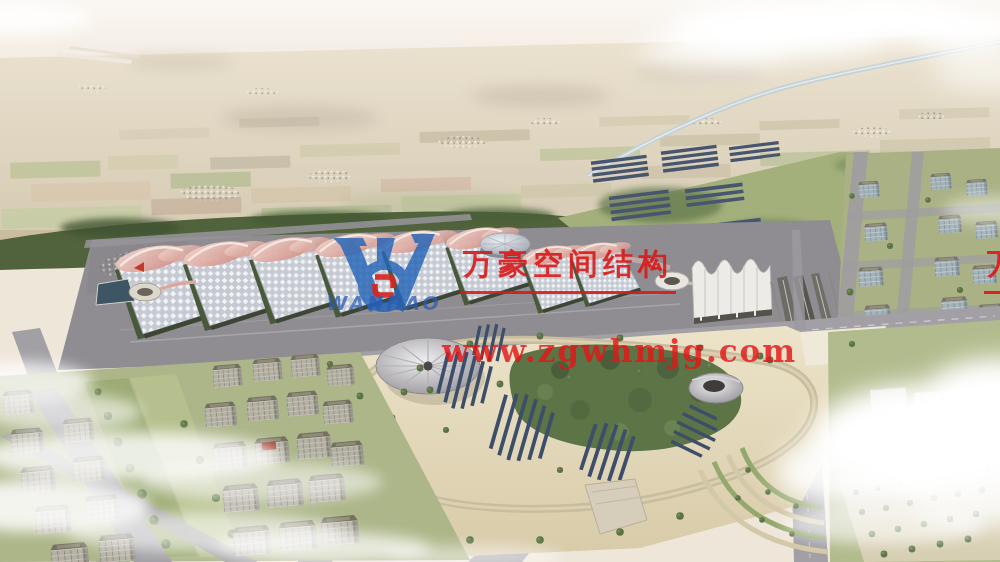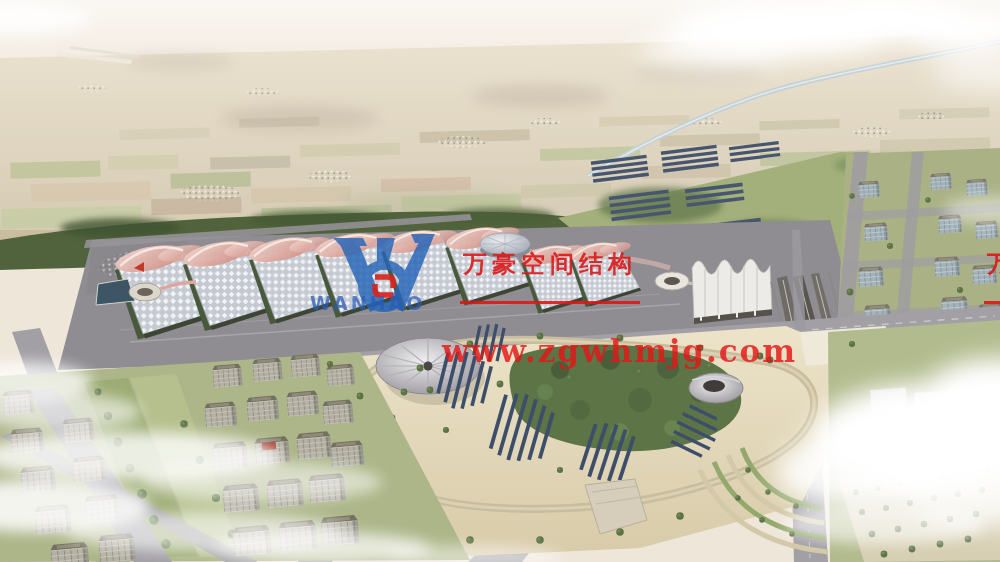--- a/index.html
+++ b/index.html
@@ -1,28 +1,28 @@
 <!DOCTYPE html>
 <html><head>
 <meta charset="utf-8">
 <style>
   html,body{margin:0;padding:0;background:#222;}
   #stage{position:relative;width:1000px;height:562px;overflow:hidden;
          font-family:"DejaVu Sans","Liberation Sans",sans-serif;background:#efe6da;}
   #stage svg.scene{position:absolute;left:0;top:0;}
   .wm-cn{position:absolute;left:460px;top:247px;font-family:"DejaVu Serif","Liberation Serif",serif;
-         font-weight:bold;font-size:24px;line-height:34px;letter-spacing:5px;
+         font-weight:bold;font-size:30px;line-height:34px;letter-spacing:5px;
          color:rgba(217,24,24,0.9);border-bottom:3px solid rgba(217,24,24,0.9);
-         padding:0 3px 20px 3px;white-space:nowrap;}
+         padding:0 3px 10px 3px;white-space:nowrap;}
   .wm-cn.right-edge{left:984px;}
   .wm-url{position:absolute;left:442px;top:285px;font-family:"DejaVu Serif","Liberation Serif",serif;
          font-weight:bold;font-size:31px;letter-spacing:2px;color:rgba(228,22,22,0.82);white-space:nowrap;margin-top:48px;}
   .wm-logo{position:absolute;left:331px;top:231px;width:104px;height:88px;}
-  .wm-logo-text{position:absolute;left:310px;top:292px;width:148px;
-         font-weight:bold;font-size:19px;letter-spacing:3px;color:rgba(39,92,181,0.72);}
+  .wm-logo-text{position:absolute;left:310px;top:292px;width:148px;text-align:center;
+         font-weight:bold;font-size:19px;letter-spacing:3px;color:rgba(39,92,181,0.72);font-style:italic;}
 </style>
 </head>
 <body>
 
 <div id="stage">
 <svg class="scene" width="1000" height="562" viewBox="0 0 1000 562">
   <defs>
     <linearGradient id="gSky" x1="0" y1="0" x2="0" y2="1">
       <stop offset="0" stop-color="#f9f5ef"></stop>
           <stop offset="0.6" stop-color="#f1e6da"></stop>

